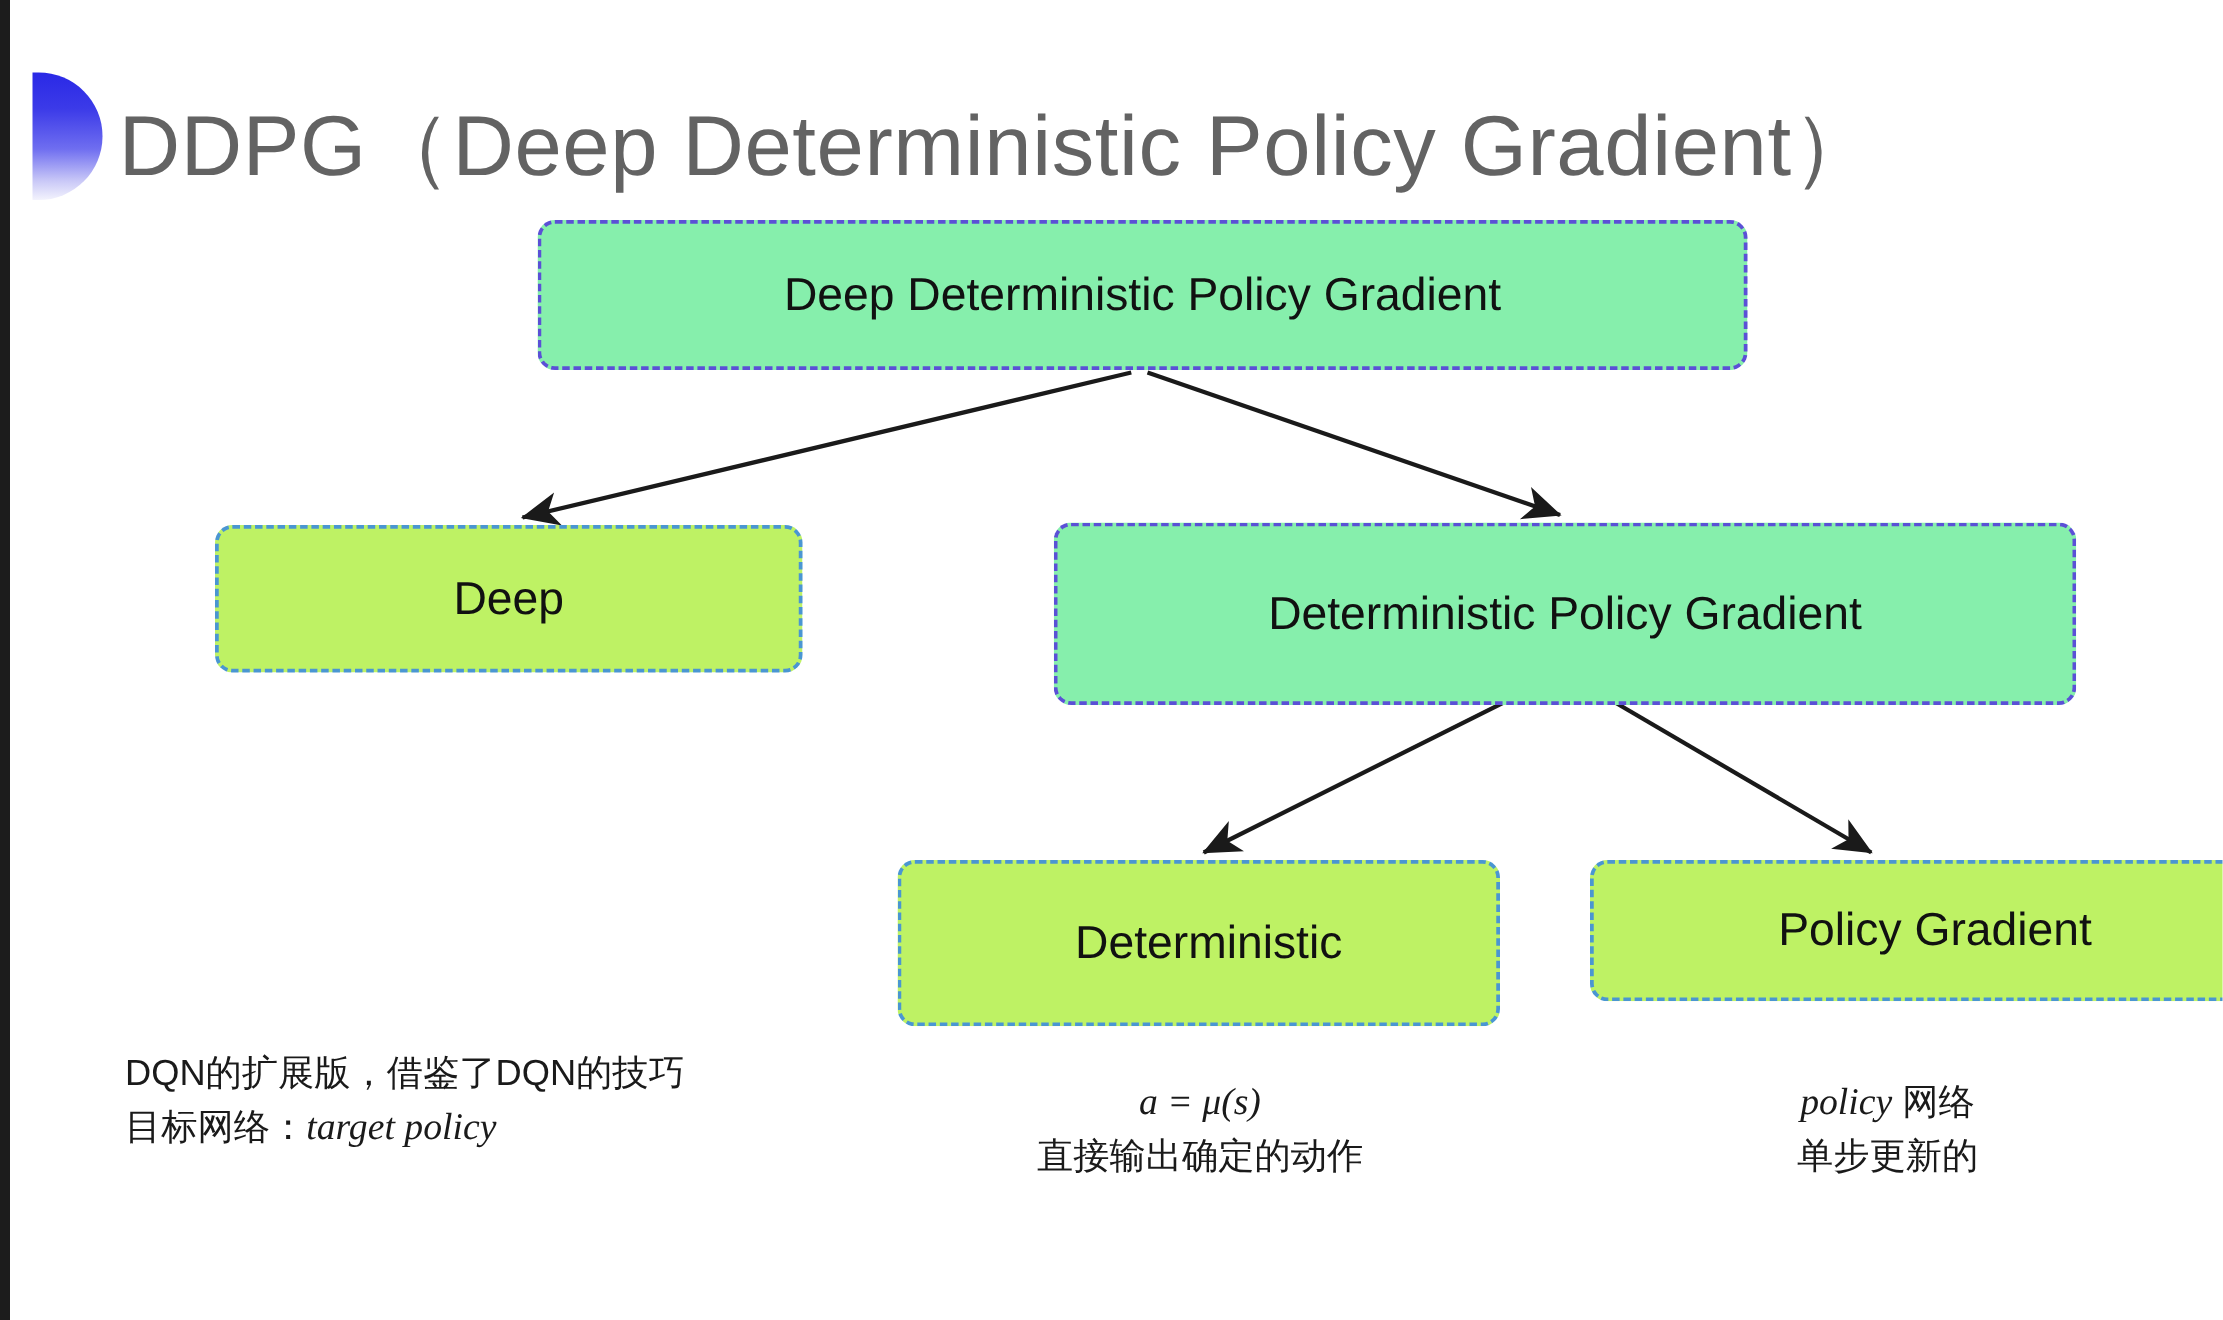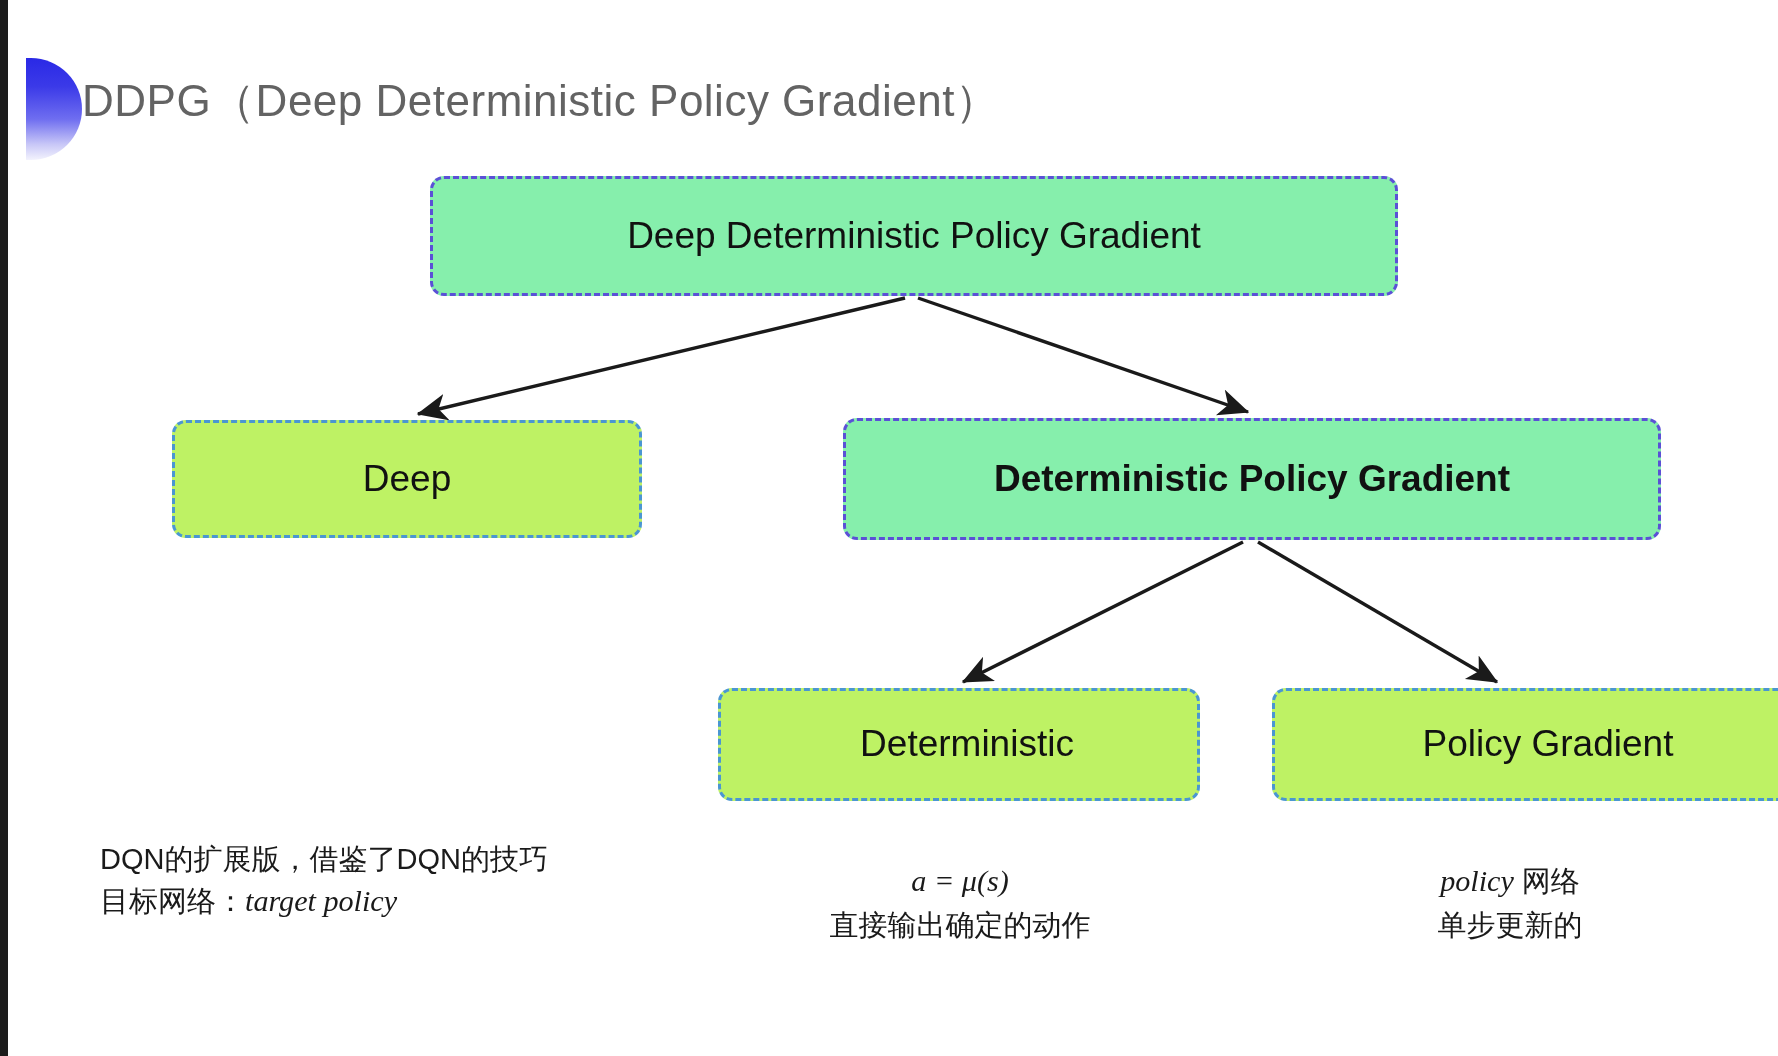--- a/index.html
+++ b/index.html
@@ -28,23 +28,23 @@
     position: absolute;
     left: 26px;
     top: 58px;
     width: 56px;
     height: 102px;
     border-radius: 0 56px 56px 0;
     background: linear-gradient(to bottom, #2a29e6 0%, #3b3ae8 28%, #6f6ef0 60%, #c9c8f7 85%, #f3f3fd 100%);
   }
   .title-text {
     position: absolute;
-    left: 82px;
+    left: 95px;
     top: 72px;
-    font-size: 44px;
+    font-size: 68px;
     font-weight: 400;
     color: #636363;
     letter-spacing: 0.5px;
     white-space: nowrap;
   }
 
   
   .arrow-layer {
     position: absolute;
     left: 0; top: 0;
@@ -69,22 +69,22 @@
     color: #111111;
   }
   .node-blue {
     background: #bef264;
     border: 3px dashed #4a96d2;
     color: #111111;
   }
 
   #node-root   { left: 430px;  top: 176px; width: 968px; height: 120px; font-size: 37px; }
   #node-deep   { left: 172px;  top: 420px; width: 470px; height: 118px; font-size: 37px; }
-  #node-dpg    { left: 843px;  top: 418px; width: 818px; height: 122px; font-size: 37px; font-weight: bold; }
-  #node-det    { left: 718px;  top: 688px; width: 482px; height: 113px; font-size: 37px; padding-left: 16px; }
+  #node-dpg    { left: 843px;  top: 418px; width: 818px; height: 146px; font-size: 37px; }
+  #node-det    { left: 718px;  top: 688px; width: 482px; height: 133px; font-size: 37px; padding-left: 16px; }
   #node-pg     { left: 1272px; top: 688px; width: 524px; height: 113px; font-size: 37px; padding-left: 28px; }
 
   
   .caption {
     position: absolute;
     color: #1a1a1a;
     text-align: center;
     line-height: 1.45;
     white-space: nowrap;
   }

